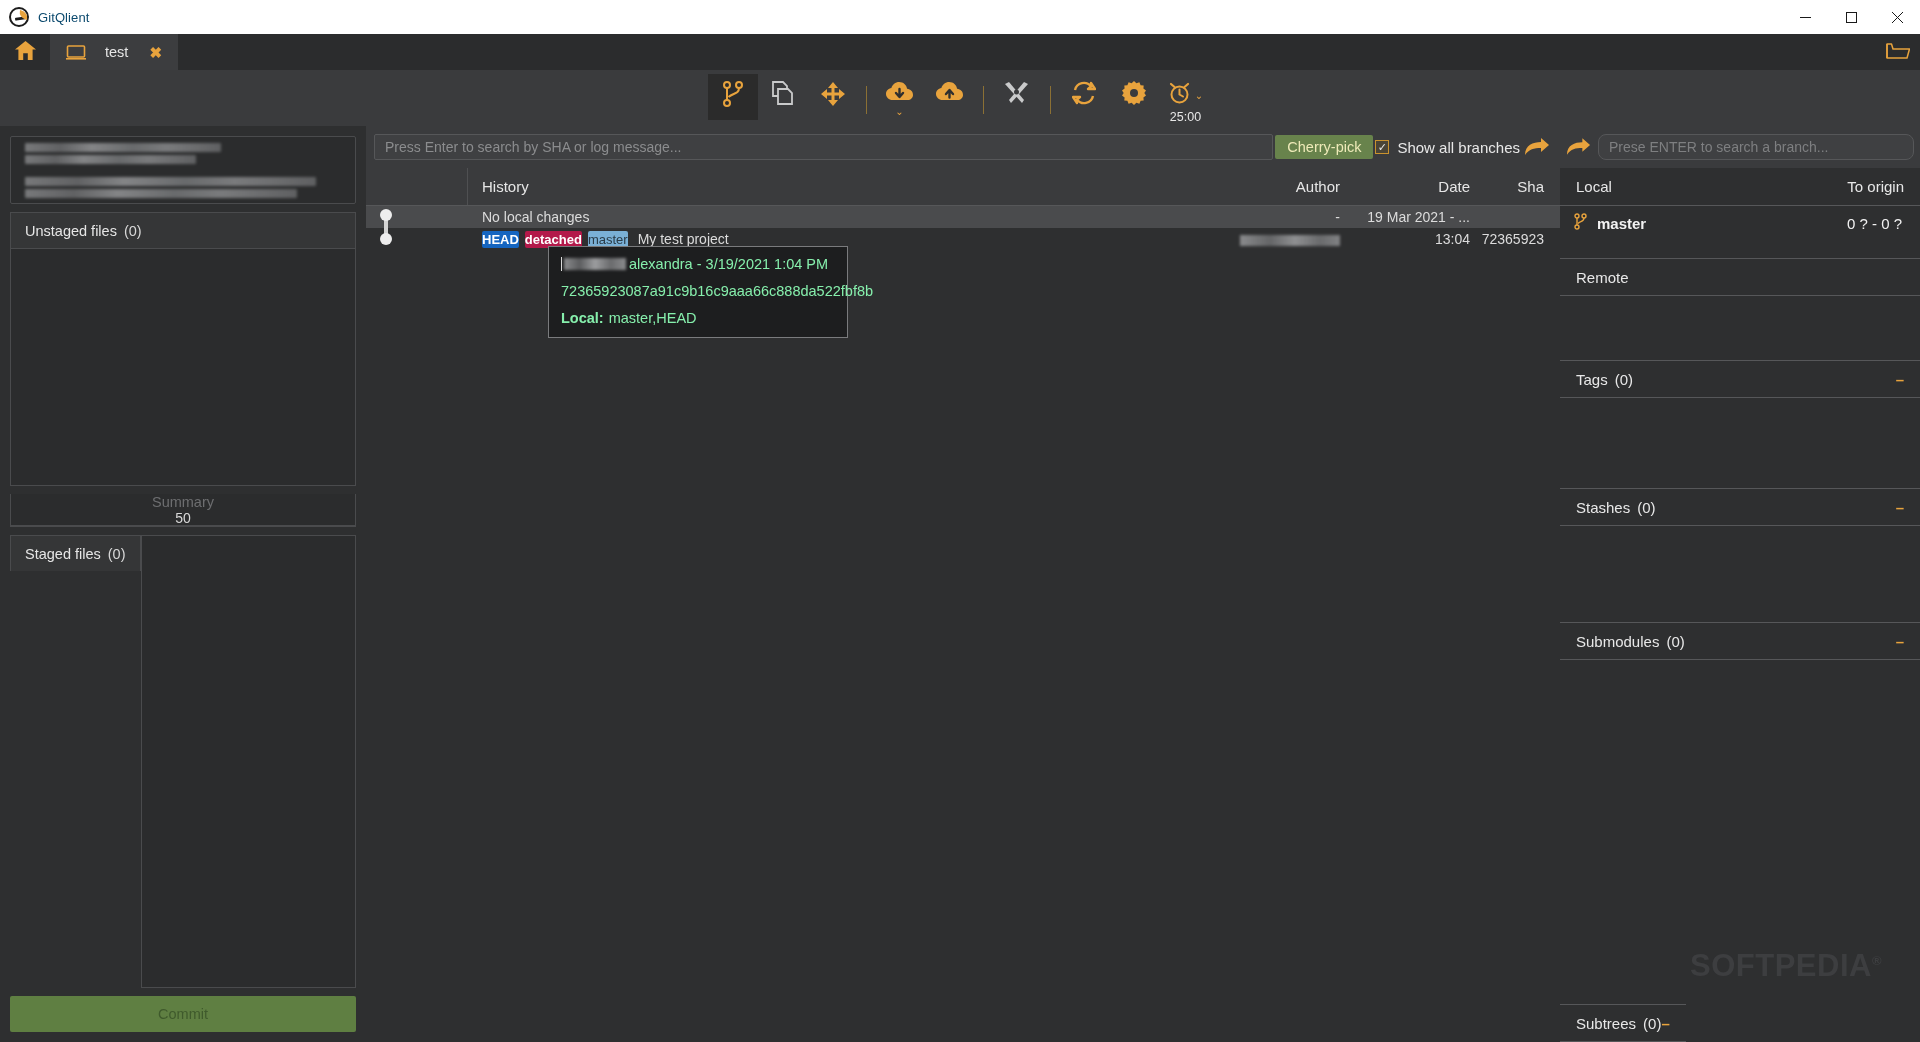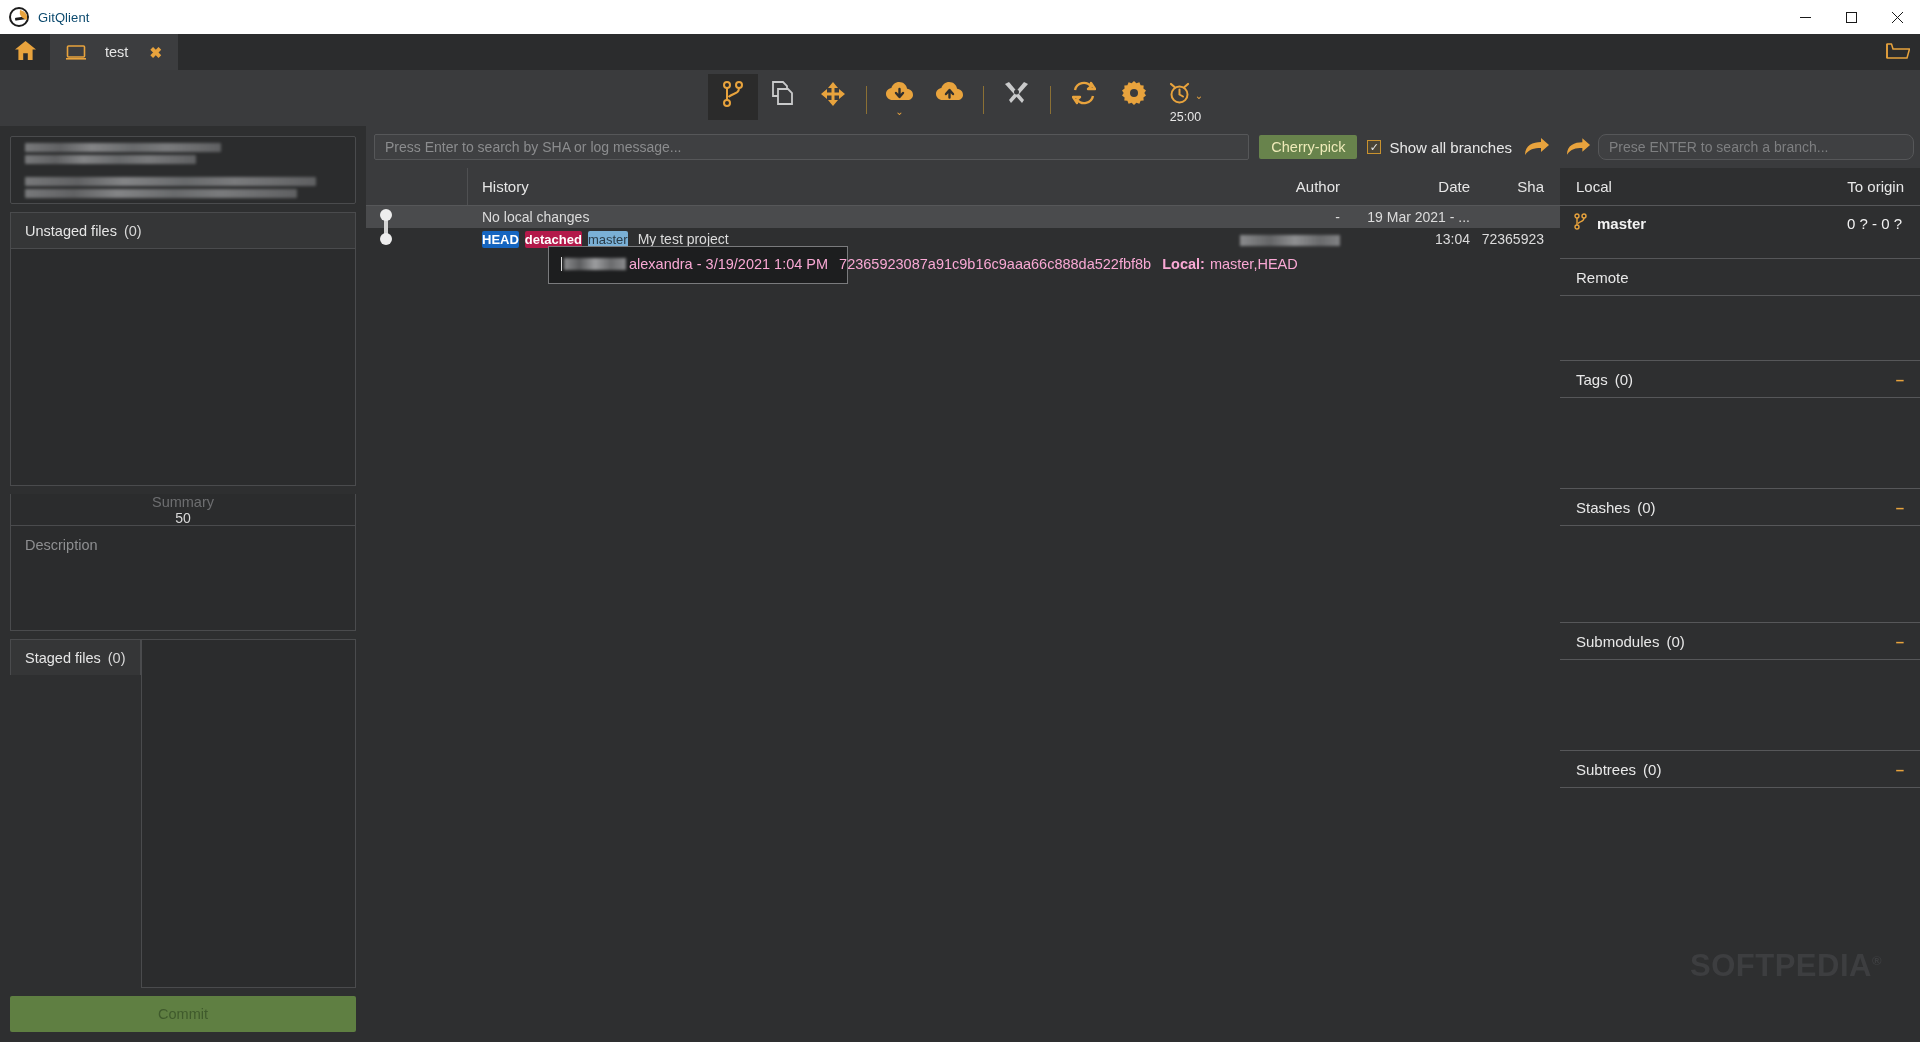--- a/index.html
+++ b/index.html
@@ -141,21 +141,21 @@
     display:flex; align-items:center; justify-content:center;
     color:#3f5a2c; font-size:14.5px; border-radius:2px;
   }
 
   
   .center-panel {
     flex: 1 1 auto; background:#3a3b3d; padding: 8px 0 0 0;
     display:flex; flex-direction:column; position:relative;
   }
   .search-row {
-    display:flex; align-items:center; gap: 10px; padding: 0 8px 8px 8px;
+    display:flex; align-items:center; gap: 2px; padding: 0 8px 8px 8px;
   }
   .search-input {
     flex: 1 1 auto; height: 26px; background:#3f4042;
     border:1px solid #565759; border-radius:2px;
     color:#8b8c8e; font-size:14px; padding: 0 10px;
     display:flex; align-items:center;
   }
   .cherry-btn {
     background:#6c8a4e; color:#fef9c3; font-size:14.5px;
     padding: 4px 12px; border-radius:2px; opacity:.92;
@@ -206,22 +206,22 @@
   .r-blur {
     display:inline-block; width:100px; height:11px;
     background: linear-gradient(90deg,#9a9b9d,#6e6f71 30%,#a0a1a3 55%,#747577 80%,#909193);
     filter: blur(1.5px); opacity:.85; vertical-align:middle;
   }
   
   .tooltip {
     position:absolute; left: 182px; top: 78px; width: 300px;
     background:#1d1e1f; border:1px solid #7a7b7d;
     padding: 9px 12px 11px 12px;
-    display:flex; flex-direction:row; gap: 11px;
-    font-size: 14.5px; color:#f9a8d4; z-index: 20;
+    display:flex; flex-direction:column; gap: 11px;
+    font-size: 14.5px; color:#86efac; z-index: 20;
   }
   .tt-line { display:flex; align-items:center; gap:0; white-space:nowrap; }
   .tt-blur {
     display:inline-block; width:62px; height:12px;
     background: linear-gradient(90deg,#8c8d8f,#5b5c5e 25%,#9c9d9f 50%,#6a6b6d 75%,#8a8b8d);
     filter: blur(1.8px); margin-right:3px;
   }
   .tt-cursor { display:inline-block; width:1px; height:14px; background:#dedede; margin-right:2px; }
 
   
@@ -442,23 +442,20 @@
         <span>Unstaged files</span>
         <span class="cnt">(0)</span>
       </div>
       <div class="panel-body unstaged-body"></div>
     </div>
 
     <div class="commit-box">
       <div class="summary-row">
         <span class="summary-ph">Summary</span>
         <span class="summary-cnt">50</span>
-      </div>
-      <div class="desc-box">
-        <span class="desc-ph">Description</span>
       </div>
     </div>
 
     <div style="display:flex;flex-direction:row;flex:1 1 auto;">
       <div class="panel-head">
         <span>Staged files</span>
         <span class="cnt">(0)</span>
       </div>
       <div class="panel-body staged-body"></div>
     </div>
@@ -609,21 +606,21 @@
       <div class="sec-head">
         <span class="lbl">
           <span>Submodules</span>
           <span>(0)</span>
         </span>
         <span class="minus">–</span>
       </div>
       <div class="sec-body h-sub"></div>
     </div>
 
-    <div class="sec" style="flex:1 1 auto;display:flex;flex-direction:column;">
+    <div class="sec" style="flex:1 1 auto;display:flex;flex-direction:row;align-items:flex-end;">
       <div class="sec-head">
         <span class="lbl">
           <span>Subtrees</span>
           <span>(0)</span>
         </span>
         <span class="minus">–</span>
       </div>
       <div class="sec-body h-subtree"></div>
     </div>
 

